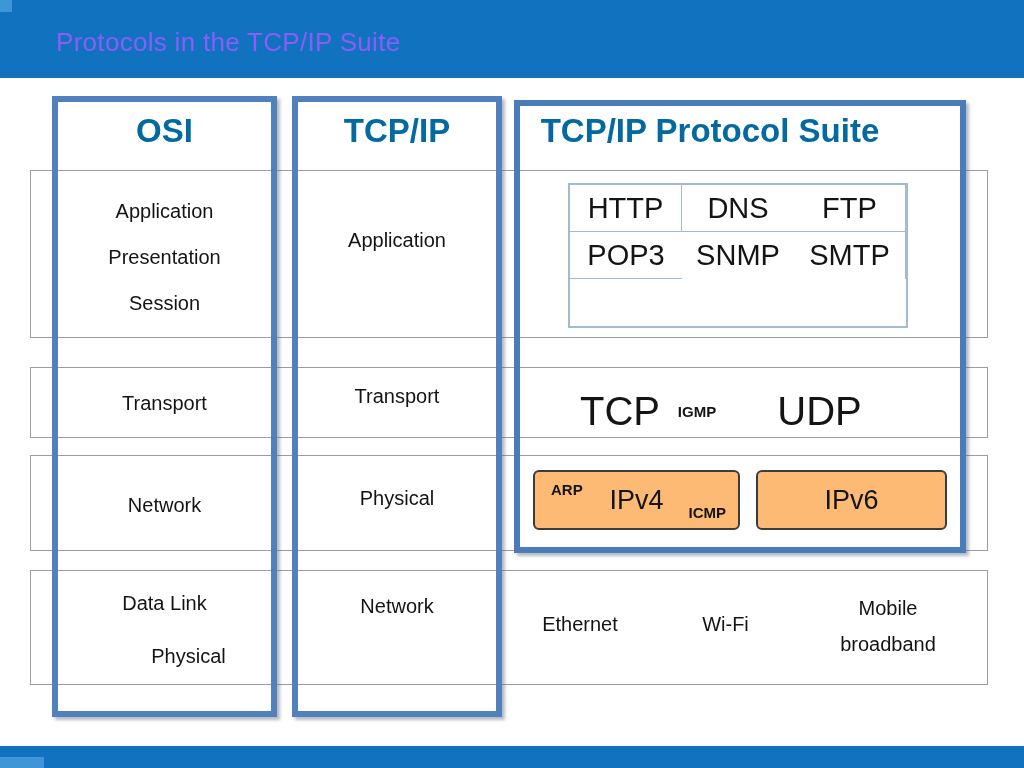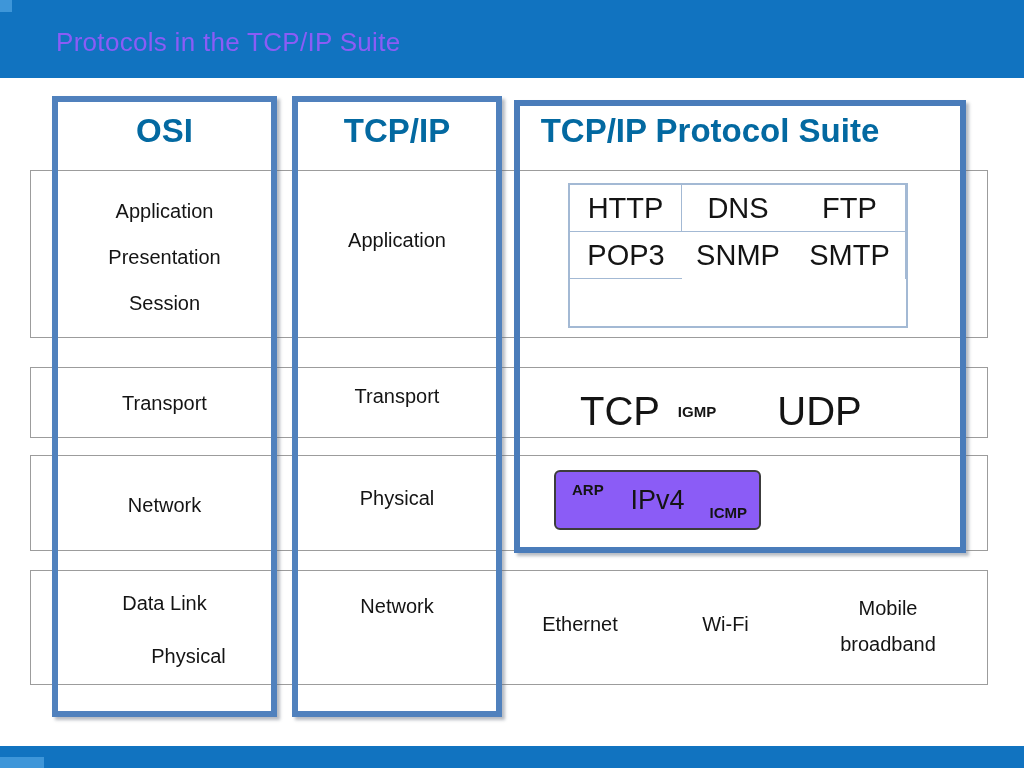--- a/index.html
+++ b/index.html
@@ -57,21 +57,21 @@
   .tcp-lbl{left:555px;width:130px;top:389px;}
   .igmp-lbl{left:662px;width:70px;top:403px;}
   .udp-lbl{left:762px;width:115px;top:389px;}
 
   .osi-transport{top:392px;}
   .tcpip-transport{top:385px;}
   .osi-network{top:494px;}
   .tcpip-internet{top:487px;}
 
   .proto-box{position:absolute;top:470px;height:60px;border:2px solid #3c3c3c;
-             border-radius:6px;background:#8b5cf6;margin-left:21px;}
+             border-radius:6px;background:#fdba74;}
   .ipv4-box{left:533px;width:207px;}
   .ipv6-box{left:756px;width:191px;}
   .proto-center{position:absolute;left:0;top:0;width:100%;height:56px;line-height:56px;
                 text-align:center;font-size:27px;}
   .arp-lbl{position:absolute;left:16px;top:9px;}
   .icmp-lbl{position:absolute;right:12px;top:32px;}
 
   .osi-datalink1{top:592px;}
   .osi-datalink2{top:645px;padding-left:48px;}
   .tcpip-netif{top:588px;line-height:37px;}
@@ -125,20 +125,23 @@
   <div class="txt udp-lbl t30">UDP</div>
 
   <div class="txt osi-col osi-network t28">Network</div>
   <div class="txt tcpip-col tcpip-internet t28">Physical</div>
 
   <div class="proto-box ipv4-box">
     <div class="arp-lbl small">ARP</div>
     <div class="proto-center">IPv4</div>
     <div class="icmp-lbl small">ICMP</div>
   </div>
+  <div class="proto-box ipv6-box">
+    <div class="proto-center">IPv6</div>
+  </div>
 
   <div class="txt osi-col osi-datalink1 t28">Data Link</div>
   <div class="txt osi-col osi-datalink2 t28">Physical</div>
   <div class="txt tcpip-col tcpip-netif t28">
     <div>Network</div>
   </div>
   <div class="txt ethernet-lbl t28">Ethernet</div>
   <div class="txt wifi-lbl t28">Wi-Fi</div>
   <div class="txt mobile-lbl t28">
     <div>Mobile</div>

